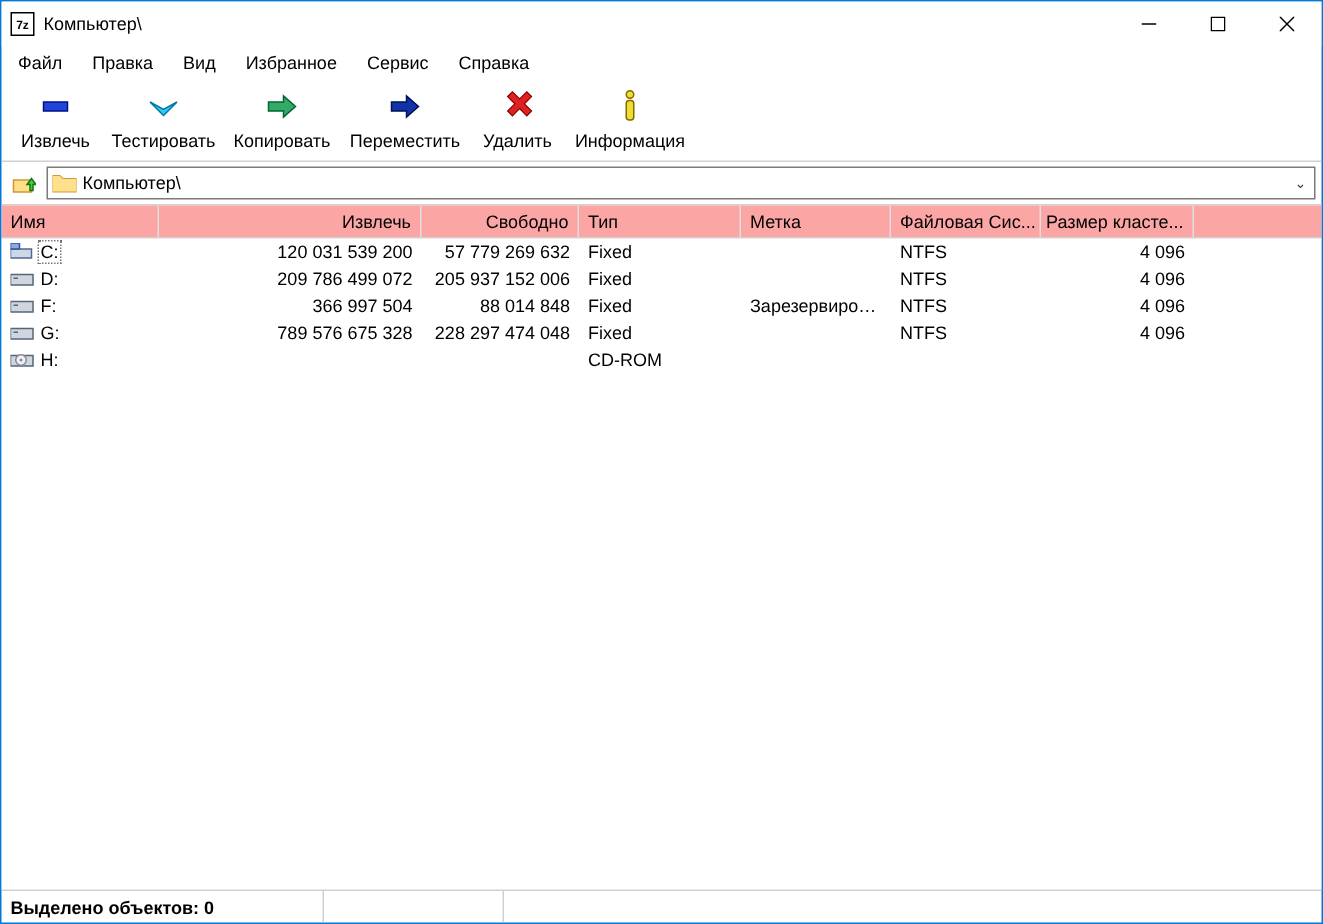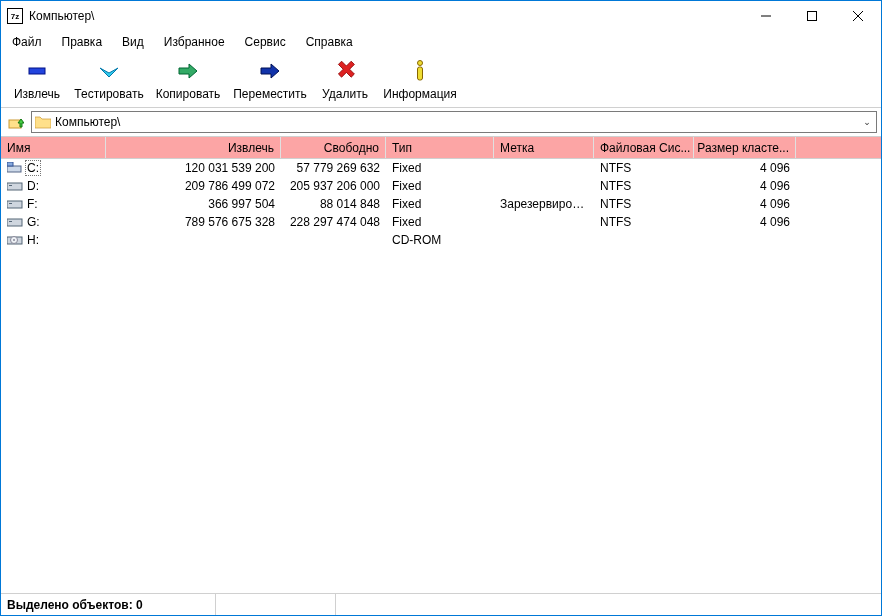--- a/index.html
+++ b/index.html
@@ -317,21 +317,21 @@
 
   <div class="row">
     <div class="cell c-name name-cell">
       <svg class="drive-icon" viewBox="0 0 16 12">
           <rect x="0" y="3" width="15" height="7" fill="#cfd6df" stroke="#556677"></rect>
           <rect x="2" y="5" width="3" height="1" fill="#556677"></rect>
         </svg>
       <span>D:</span>
     </div>
     <div class="cell c-cap num">209 786 499 072</div>
-    <div class="cell c-free num">205 937 206 000</div>
+    <div class="cell c-free num">205 937 152 006</div>
     <div class="cell c-type">Fixed</div>
     <div class="cell c-label"></div>
     <div class="cell c-fs">NTFS</div>
     <div class="cell c-clus num">4 096</div>
   </div>
 
   <div class="row">
     <div class="cell c-name name-cell">
       <svg class="drive-icon" viewBox="0 0 16 12">
           <rect x="0" y="3" width="15" height="7" fill="#cfd6df" stroke="#556677"></rect>

